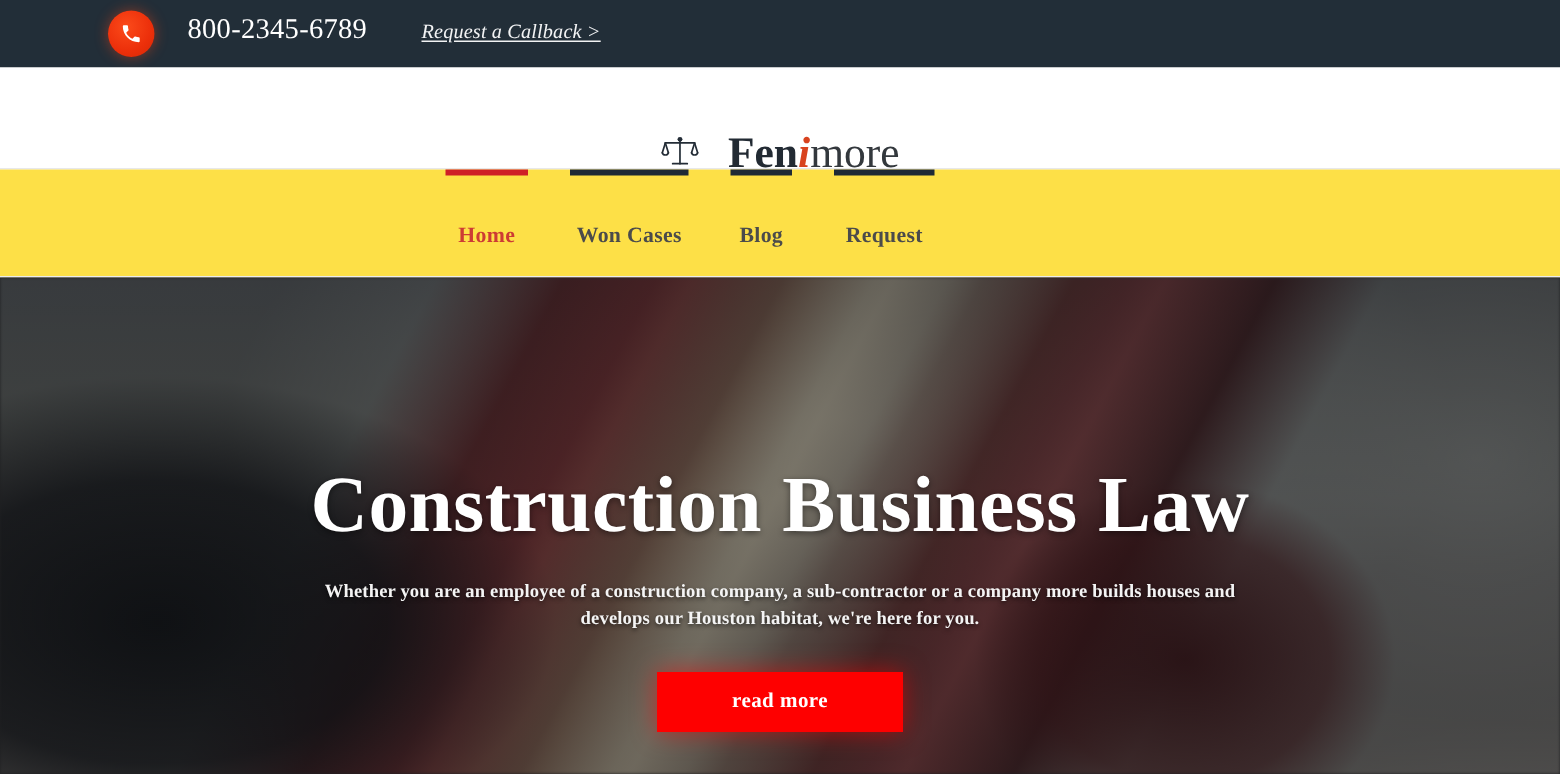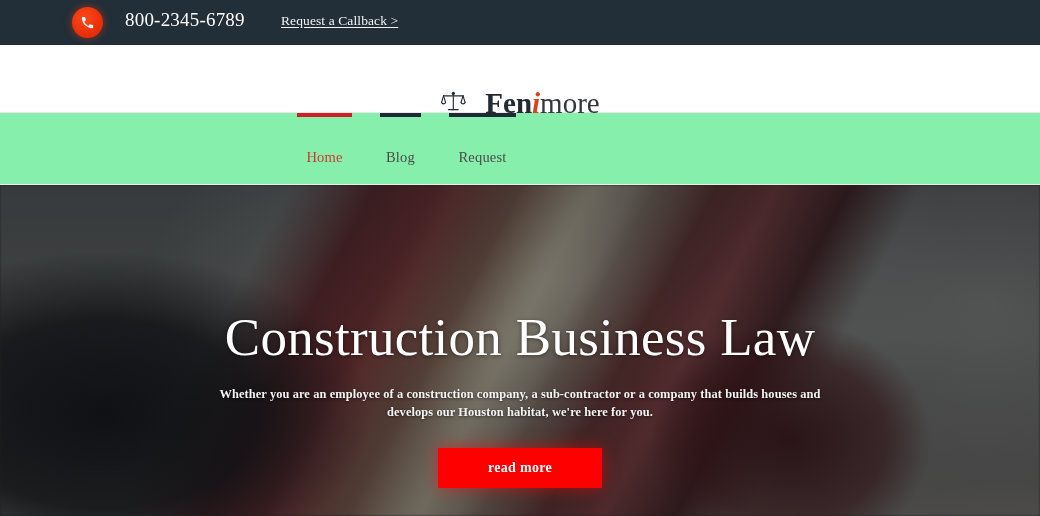--- a/index.html
+++ b/index.html
@@ -25,21 +25,21 @@
   .phone-badge svg{ display:block; }
   .phone-number{
     position:absolute; left:125px; top:9px;
     color:#ffffff; font-size:19px; font-weight:normal;
     letter-spacing:.2px;
   }
   .callback-link{
     position:absolute; left:281px; top:13px;
     color:#f2f3f4; font-size:13.5px;
     text-decoration:underline; text-underline-offset:2px;
-    cursor:pointer; letter-spacing:.1px;
+    cursor:pointer; letter-spacing:.1px;font-style:italic;
   }
 
   
   .header{
     height:68px; background:#fff;
     position:relative;
     border-bottom:1px solid #e8e8e8;
   }
   .brand{
     position:absolute; left:50%; top:58px;
@@ -60,22 +60,23 @@
     transform:translateY(-50%);
     display:flex; align-items:center; gap:7px;
   }
   .email-text{
     color:#d6673e; font-style:italic; font-size:13px;
     cursor:pointer; white-space:nowrap;
   }
 
   
   .nav{
-    height:72px; background:#86efac; position:relative;
+    height:72px; background:#fde047; position:relative;
     border-bottom:1px solid #ececec;
+    font-weight:bold;
   }
   .nav-inner{
     position:absolute; left:297px; top:0;
     display:flex; align-items:flex-start;
   }
   .nav-item{
     position:relative; cursor:pointer;
     padding:0; margin-right:28px;
     display:flex; flex-direction:column; align-items:center;
   }
@@ -123,21 +124,21 @@
     position:absolute; inset:0;
     background:linear-gradient(180deg, rgba(18,20,24,.50) 0%, rgba(18,20,24,.42) 45%, rgba(18,20,24,.46) 100%);
   }
   .hero-content{
     position:absolute; inset:0;
     display:flex; flex-direction:column; align-items:center;
   }
   .hero-title{
     margin-top:126px;
     color:#ffffff; font-size:53px; line-height:1;
-    font-weight:normal; letter-spacing:.3px;
+    font-weight:bold; letter-spacing:.3px;
     text-shadow:0 1px 4px rgba(0,0,0,.45);
     white-space:nowrap;
   }
   .hero-sub{
     margin-top:22px; width:620px; text-align:center;
     color:#f4f4f4; font-size:12.4px; font-weight:bold;
     line-height:1.45; letter-spacing:.1px;
     text-shadow:0 1px 3px rgba(0,0,0,.6);
   }
   .read-more{
@@ -198,35 +199,39 @@
 <nav class="nav">
   <div class="nav-inner">
 
     <div class="nav-item active" style="width:55px">
       <span class="nav-bar"></span>
       <span class="nav-label">Home</span>
     </div>
 
 
 
+    <div class="nav-item" style="width:79px">
+      <span class="nav-bar"></span>
+      <span class="nav-label">Won Cases</span>
+    </div>
 
     <div class="nav-item" style="width:41px">
       <span class="nav-bar"></span>
       <span class="nav-label">Blog</span>
     </div>
 
     <div class="nav-item" style="width:67px">
       <span class="nav-bar"></span>
       <span class="nav-label">Request</span>
     </div>
 
   </div>
 </nav>
 
 <section class="hero">
   <div class="hero-photo"></div>
   <div class="hero-overlay"></div>
   <div class="hero-content">
     <h1 class="hero-title">Construction Business Law</h1>
-    <p class="hero-sub">Whether you are an employee of a construction company, a sub-contractor or a company that builds houses and develops our Houston habitat, we're here for you.</p>
+    <p class="hero-sub">Whether you are an employee of a construction company, a sub-contractor or a company more builds houses and develops our Houston habitat, we're here for you.</p>
     <button class="read-more">read more</button>
   </div>
 </section>
 
 </body></html>

